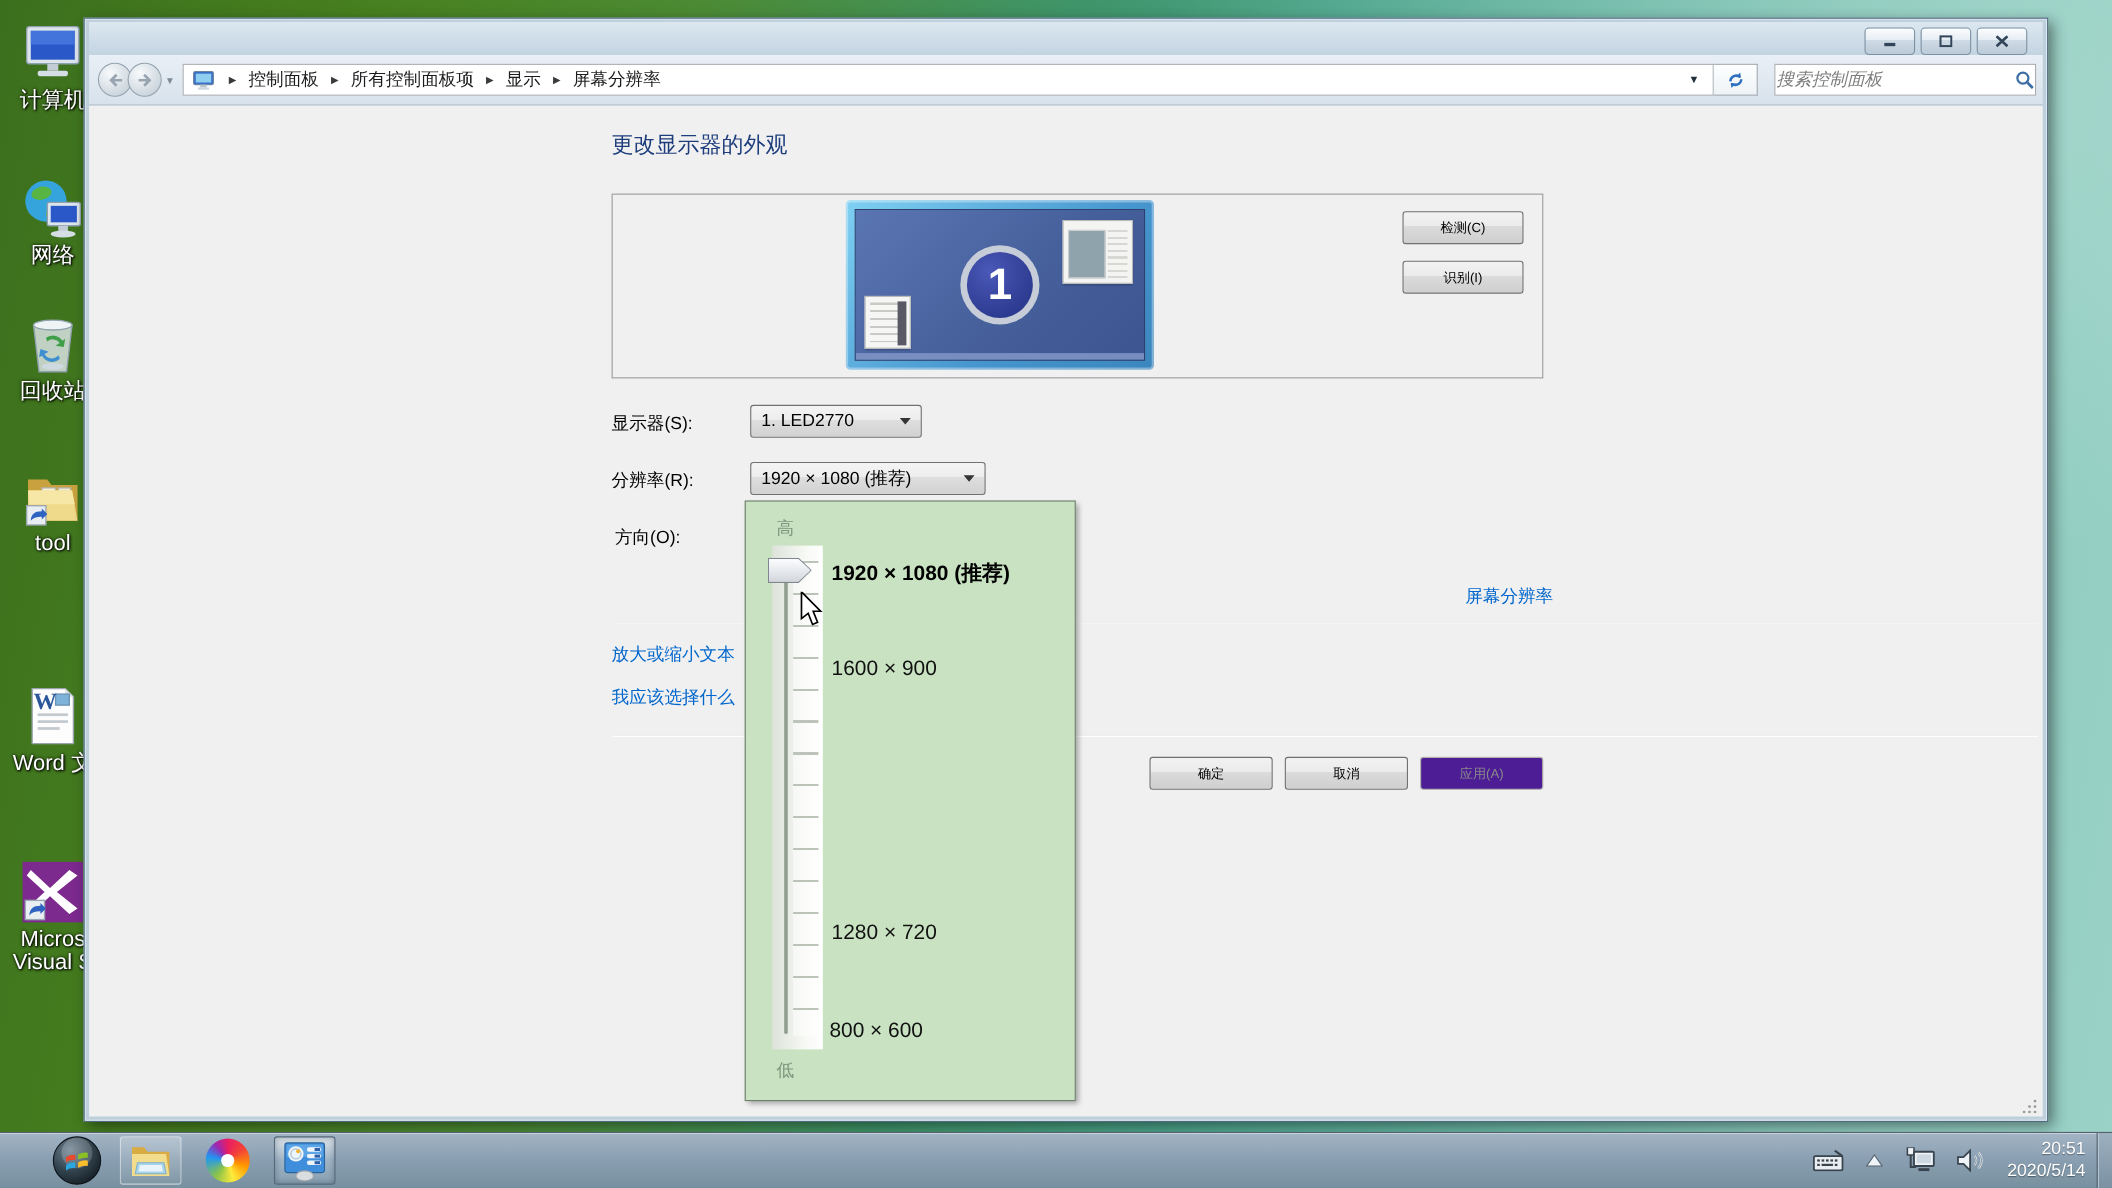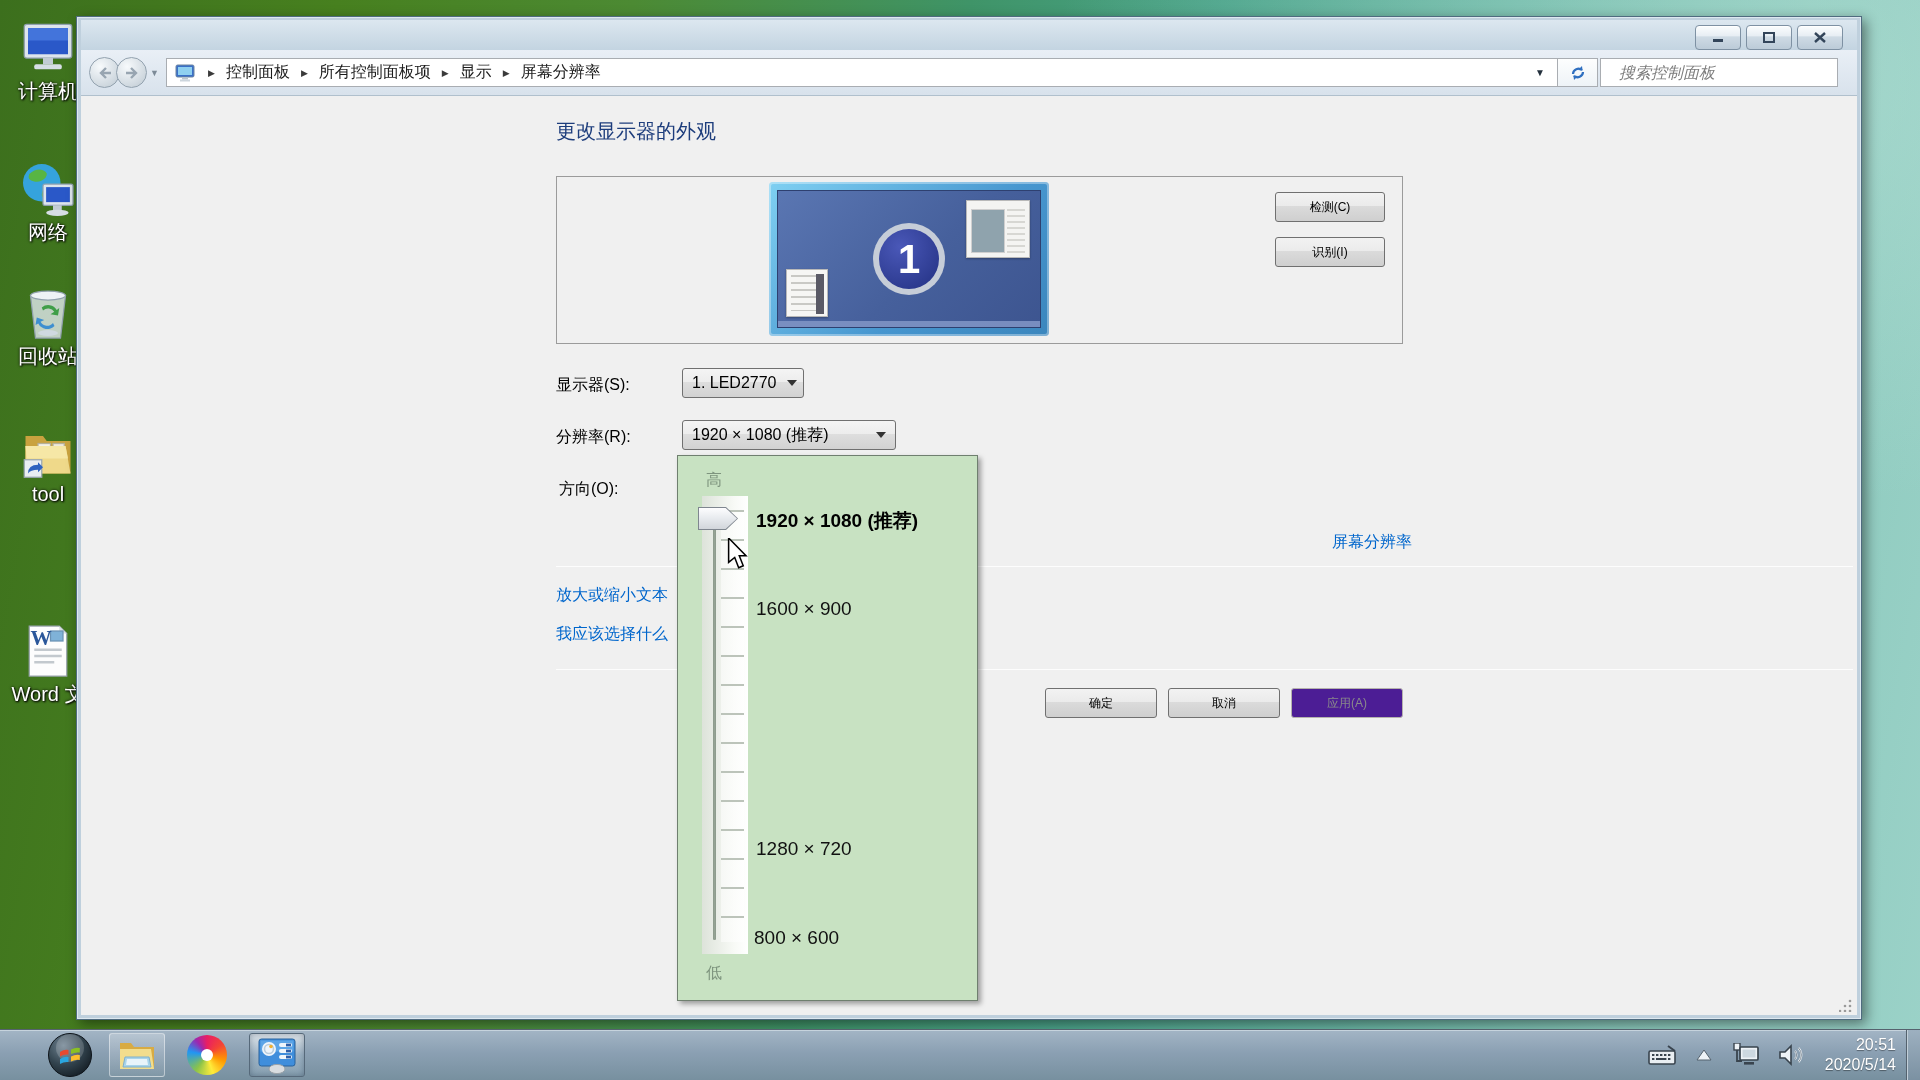--- a/index.html
+++ b/index.html
@@ -42,22 +42,22 @@
   .nav-circle.fwd { margin-left:-4px; }
   .nav-chevron { width:10px; margin:0 6px 0 3px; color:#7c8a97; font-size:9px; }
   .addressbar { height:29px; flex:0 0 1392px; background:#fff; border:1px solid #a9adb2;
     display:flex; align-items:center; padding:0 4px; }
   .crumbs { display:flex; align-items:center; gap:0; flex:1; font-size:16px; color:#1b1b1b; }
   .crumb-sep { font-size:9px; color:#3a3a3a; padding:0 9px; }
   .crumb { padding:2px 2px; white-space:nowrap; }
   .addr-arrow { color:#23303c; font-size:10px; padding:0 8px; }
   .refresh-btn { width:40px; height:29px; border:1px solid #a9adb2; border-left:none;
     background:linear-gradient(#fdfefe,#eef3f7); display:flex; align-items:center; justify-content:center; }
-  .searchbox { margin-left:2px; width:238px; height:29px; background:#fff; border:1px solid #a9adb2;
-    display:flex; align-items:center; padding:0 18px; }
+  .searchbox { margin-left:15px; width:238px; height:29px; background:#fff; border:1px solid #a9adb2;
+    display:flex; align-items:center; padding:0 1px; }
   .searchbox input { flex:1; border:none; outline:none; font-size:16px; font-style:italic; color:#666;
     font-family:"Liberation Sans","DejaVu Sans",sans-serif; background:transparent; }
   .searchbox input::placeholder { color:#7c7c7c; font-style:italic; }
 
   .content { position:absolute; left:4px; right:4px; top:79px; bottom:4px; background:#f0f0f0; overflow:hidden; }
 
   
   .page-title { position:absolute; left:475px; top:22px; font-size:20px; color:#1d3d7c; }
   .preview-box { position:absolute; left:475px; top:80px; width:847px; height:168px;
     border:1px solid #9b9b9b; background:#f0f0f0; }
@@ -203,20 +203,30 @@
       <path d="M33 4 L39 10 L33 10 Z" fill="#d9dfe4"></path>
       <rect x="26" y="8" width="10" height="8" fill="#7fb2d8" stroke="#6b93b4"></rect>
       <rect x="13" y="22" width="22" height="2" fill="#c3c9ce"></rect>
       <rect x="13" y="27" width="22" height="2" fill="#c3c9ce"></rect>
       <rect x="13" y="32" width="16" height="2" fill="#c3c9ce"></rect>
       <text x="10" y="19" font-size="17" font-weight="bold" fill="#2b579a" font-family="Liberation Serif, serif">W</text>
     </svg>
     <span class="lbl">Word 文</span>
   </div>
 
+  <div class="desktop-icon" style="left:0;top:781px">
+    <svg class="ico" viewBox="0 0 48 48">
+      <rect x="2" y="2" width="44" height="44" fill="#7c2a8e"></rect>
+      <path d="M8 8 L22 21 L36 8 L42 12 L27 24 L42 36 L36 40 L22 27 L8 40 L5 36 L18 24 L5 12 Z" fill="#ffffff"></path>
+      <rect x="4" y="30" width="14" height="14" fill="#e9eef2" stroke="#9aa7b2"></rect>
+      <path d="M7 41 q0 -7 8 -7 l0 -2 4 4 -4 4 0 -2 q-6 0 -8 3z" fill="#2f63c0"></path>
+    </svg>
+    <span class="lbl">Micros</span>
+    <span class="lbl" style="margin-top:0">Visual S</span>
+  </div>
 
   <div class="window">
 
     <div class="titlebar">
       <div class="caption-buttons">
         <div class="cap-btn">
           <svg width="12" height="10" viewBox="0 0 12 10">
               <rect x="1" y="6" width="10" height="3" fill="#33455a"></rect>
             </svg>
         </div>
@@ -301,21 +311,21 @@
               <div class="monitor-badge-inner">1</div>
             </div>
             <div class="monitor-taskbar"></div>
           </div>
         </div>
         <div class="btn" style="left:718px;top:15px">检测(C)</div>
         <div class="btn" style="left:718px;top:60px">识别(I)</div>
       </div>
 
       <span class="field-label" style="left:475px;top:279px">显示器(S):</span>
-      <div class="select" style="left:601px;top:272px;width:122px">
+      <div class="select" style="left:601px;top:272px;width:156px">
         <span class="sel-text">1. LED2770</span>
         <span class="sel-arrow"></span>
       </div>
 
       <span class="field-label" style="left:475px;top:331px">分辨率(R):</span>
       <div class="select" style="left:601px;top:324px;width:214px">
         <span class="sel-text">1920 × 1080 (推荐)</span>
         <span class="sel-arrow"></span>
       </div>
 

